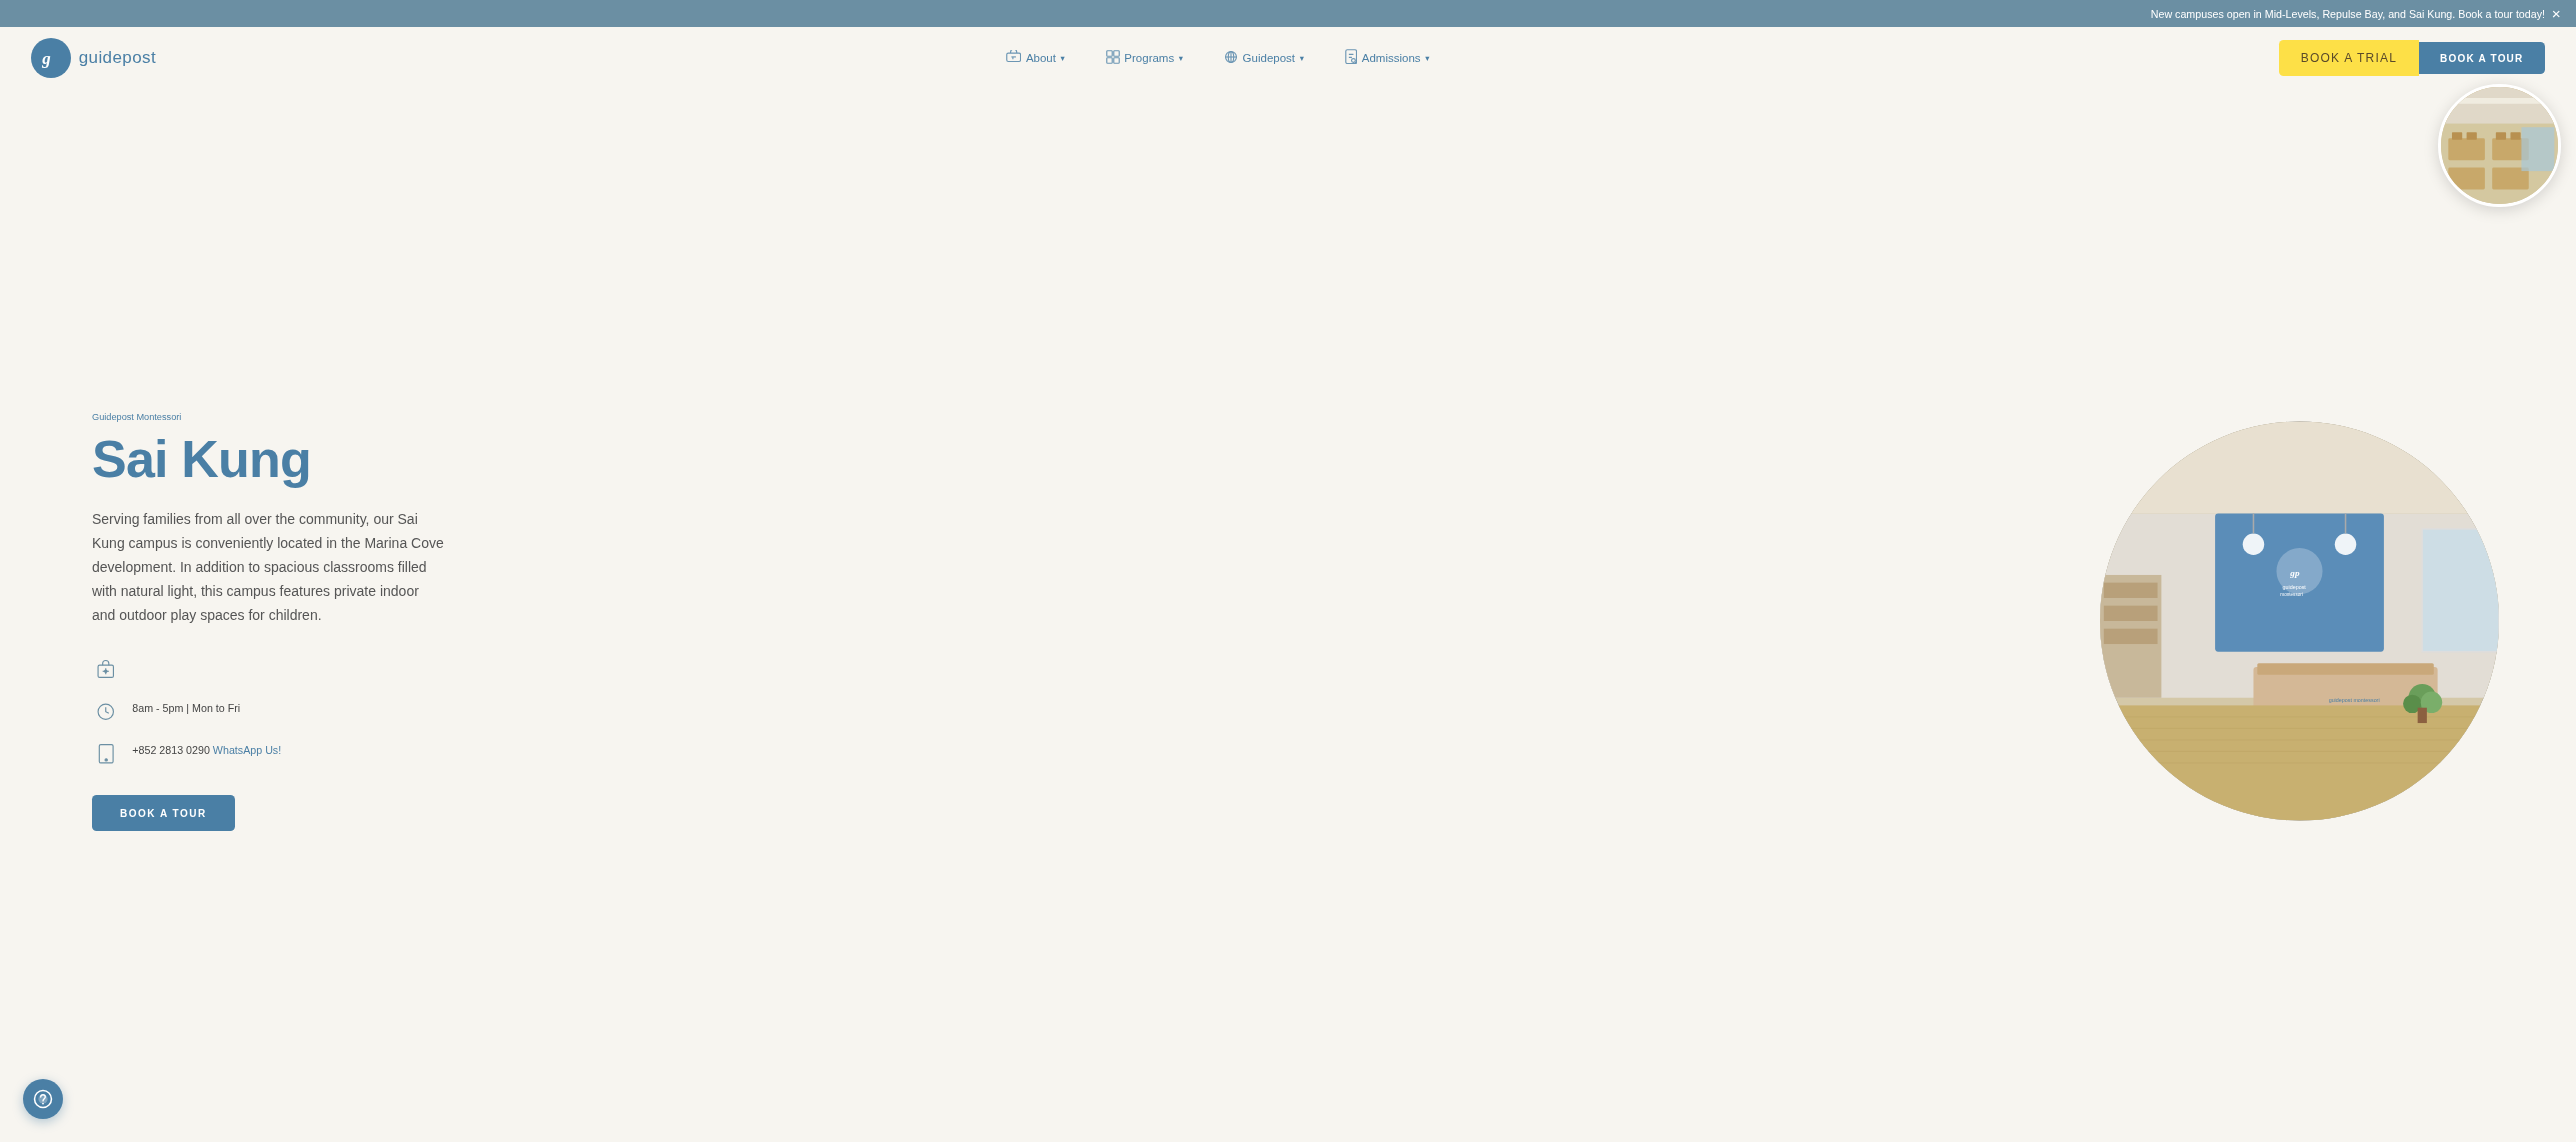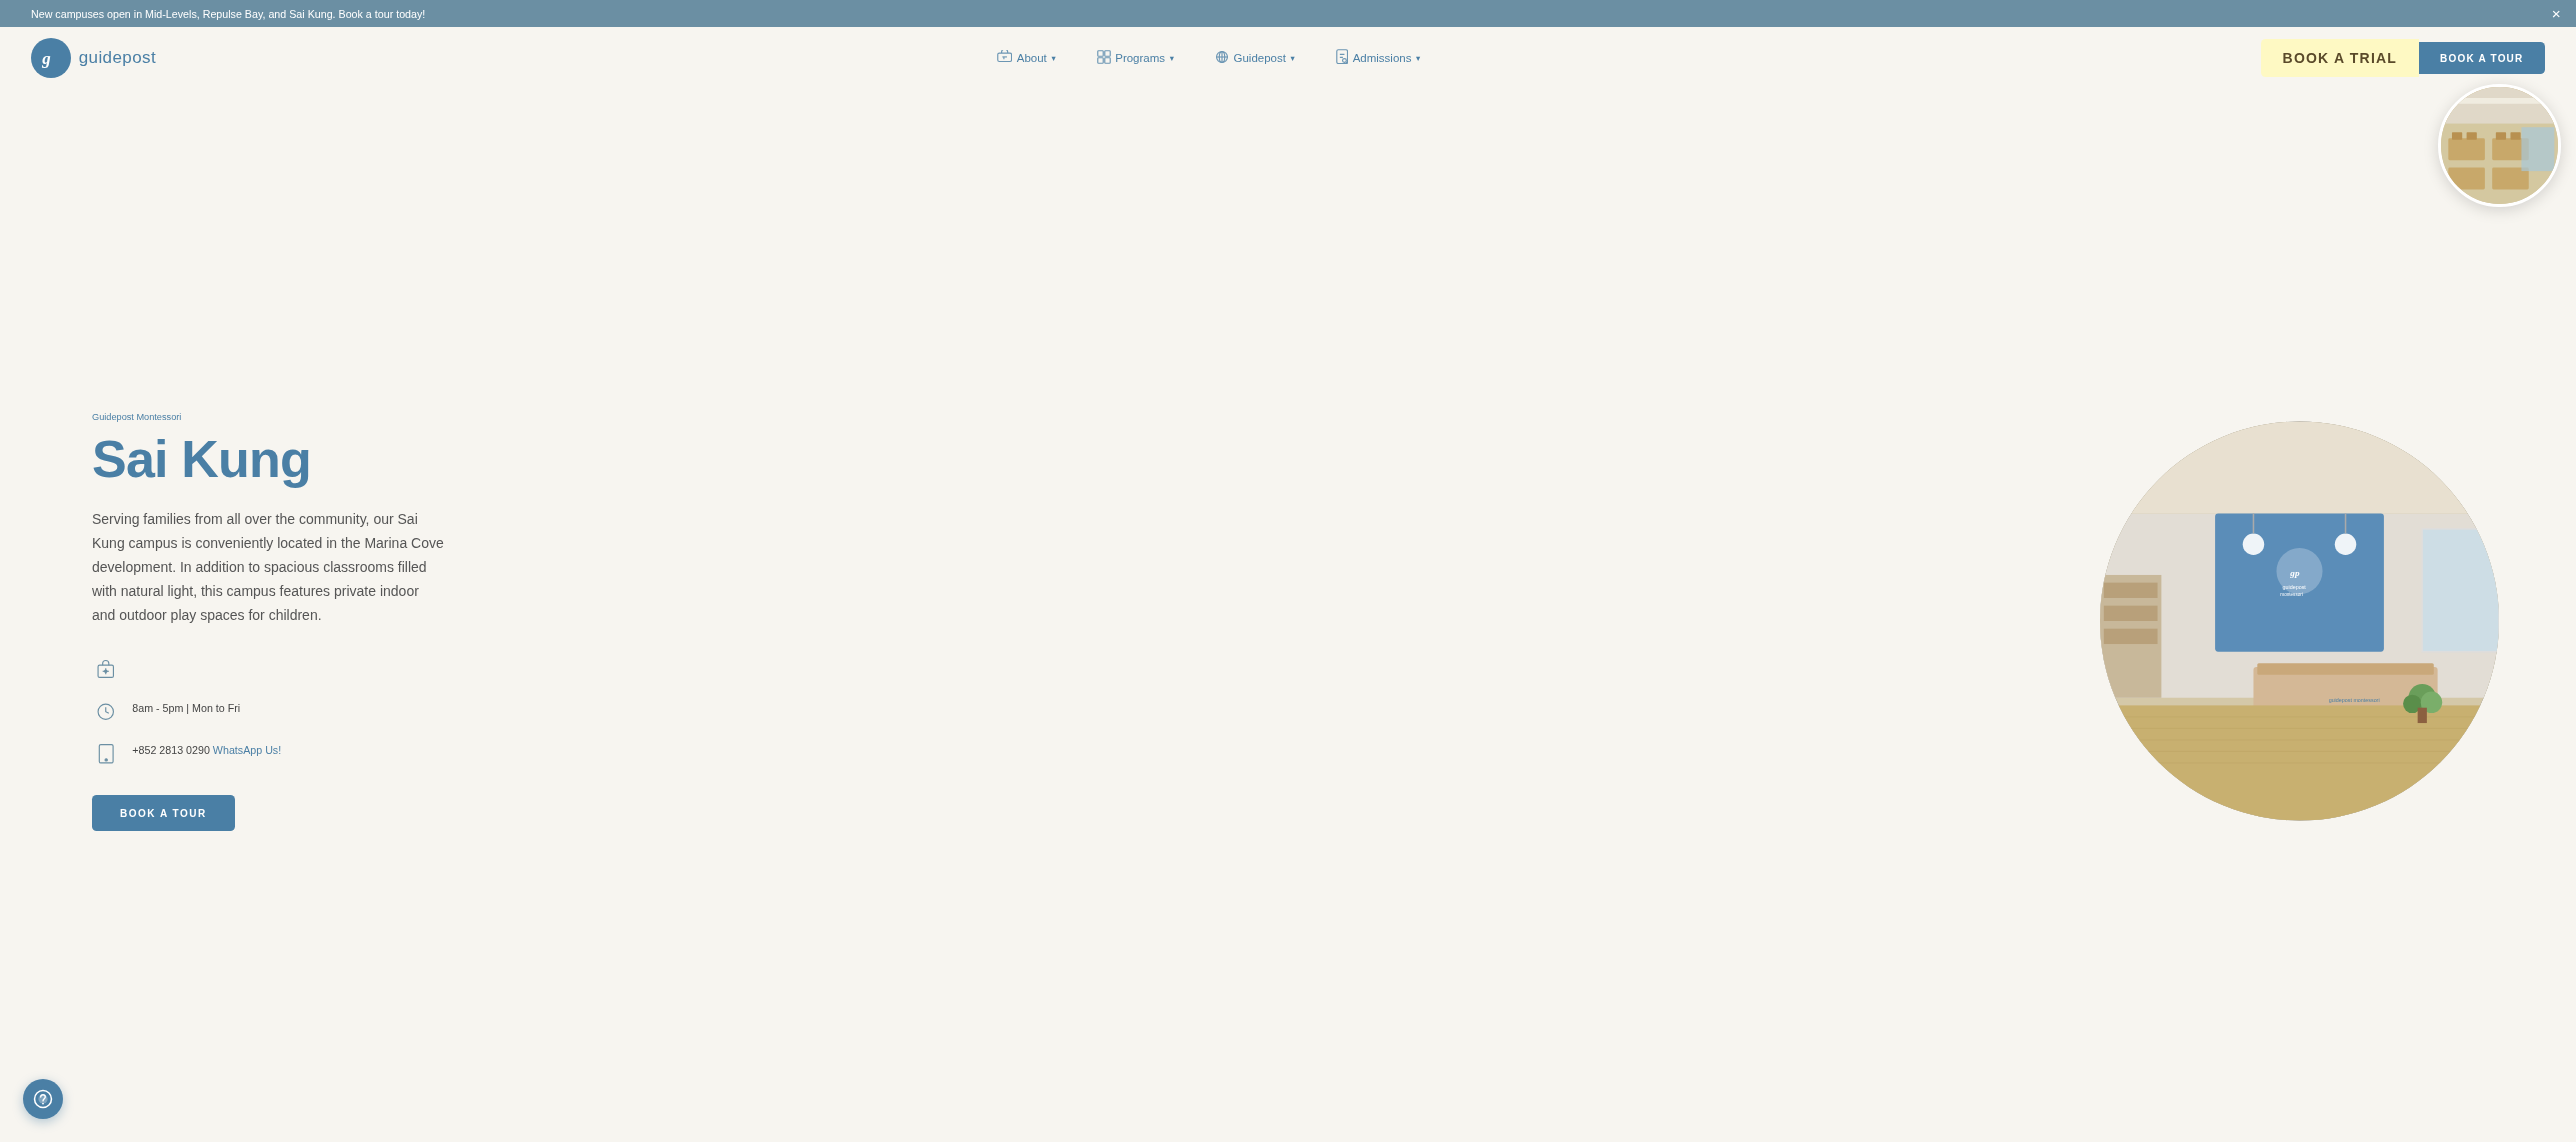--- a/index.html
+++ b/index.html
@@ -12,21 +12,21 @@
 
     
     #announcement-bar {
       background: #6b8fa3;
       color: white;
       text-align: center;
       padding: 7.7px 31px;
       font-size: 10.7px;
       display: flex;
       align-items: center;
-      justify-content: flex-start;
+      justify-content: flex-end;
       position: relative;
     }
     #announcement-bar .close-btn {
       position: absolute;
       right: 15.3px;
       top: 50%;
       transform: translateY(-50%);
       background: none;
       border: none;
       color: white;
@@ -91,25 +91,25 @@
     .nav-item .chevron { font-size: 8.4px; }
     .nav-icon { font-size: 13px; opacity: 0.8; }
 
     #header-buttons {
       display: flex;
       align-items: center;
       gap: 0;
       margin-left: auto;
     }
     .btn-trial {
-      background: #fef9c3;
+      background: #fde047;
       border: none;
       padding: 10.7px 21.5px;
-      font-size: 14px;
-      font-weight: 700;
+      font-size: 12px;
+      font-weight: 400;
       letter-spacing: 1.2px;
       color: #5a4a2a;
       cursor: pointer;
       border-radius: 4.6px 0 0 4.6px;
       text-transform: uppercase;
     }
     .btn-tour-header {
       background: #4a7fa5;
       border: none;
       padding: 10.7px 21.5px;

